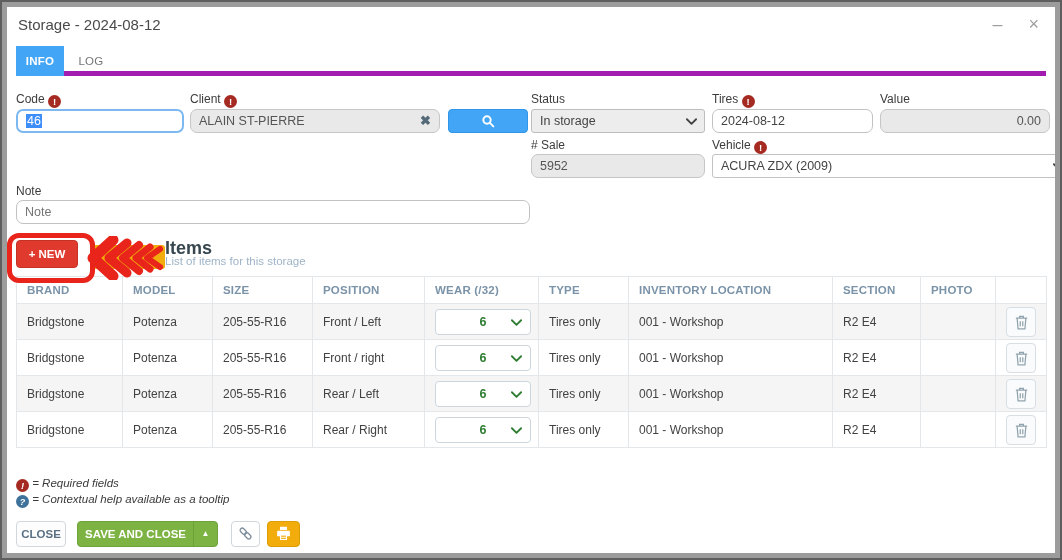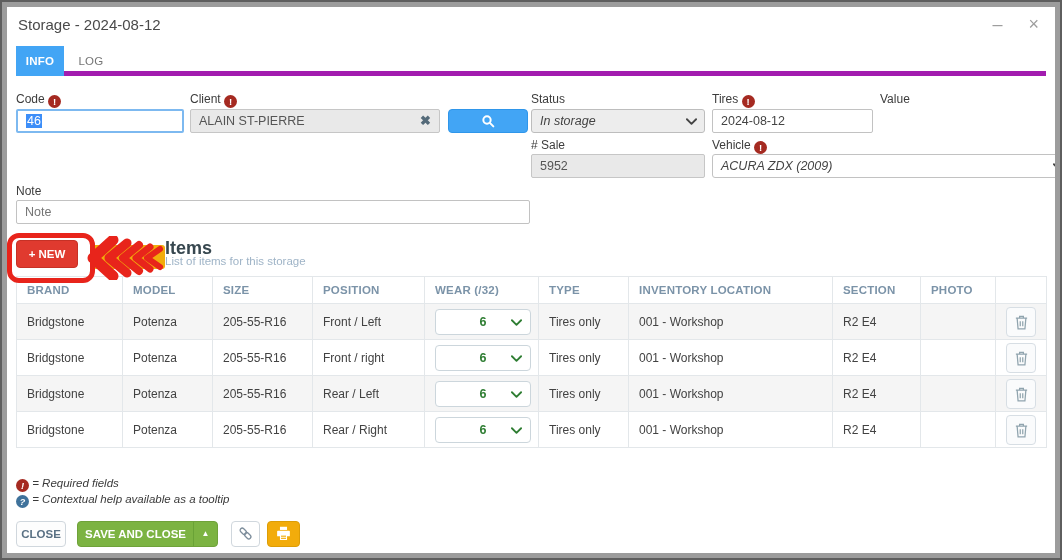--- a/index.html
+++ b/index.html
@@ -16,35 +16,35 @@
   .tab-info { position:absolute; left:0; top:0; width:48px; height:30px; background:#42a5f5; color:#fff;
               font-size:11.5px; font-weight:bold; text-align:center; line-height:30px; letter-spacing:.3px; }
   .tab-log { position:absolute; left:52px; top:0; width:46px; height:30px; color:#757575;
              font-size:11.5px; text-align:center; line-height:30px; letter-spacing:.3px; }
 
   .lbl { position:absolute; font-size:12px; color:#3c3c3c; height:14px; white-space:nowrap; }
   .req, .help-ic { display:inline-block; width:13px; height:13px; border-radius:50%; background:#a52a21; color:#fff;
          font-size:9.5px; font-weight:bold; text-align:center; line-height:13px; vertical-align:-2px; }
   .help-ic { background:#3f729b; }
 
-  .inp { position:absolute; height:24px; border:1px solid #c2c2c2; border-radius:2px; background:#fff;
+  .inp { position:absolute; height:24px; border:1px solid #c2c2c2; border-radius:7px; background:#fff;
          font-size:12.5px; color:#444; padding:0 8px; line-height:22px; font-family:"Liberation Sans",sans-serif; }
   .inp.dis { background:#e9e9e9; border-color:#c6c6c6; color:#555; }
   .inp.right { text-align:right; }
   .code-inp { border:2px solid #7db9f0; line-height:20px; }
   .code-inp .sel-text { background:#3d8ef8; color:#fff; padding:0 1px; }
   .client-wrap { position:absolute; }
   .client-wrap .inp { position:relative; width:100%; padding-right:18px; }
   .clear-x { position:absolute; right:9px; top:4px; color:#546a79; font-size:13px; font-weight:bold; cursor:pointer; }
 
   .btn-search { position:absolute; height:24px; background:#42a5f5; border:1px solid #2f96ea; border-radius:4px;
                 display:flex; align-items:center; justify-content:center; cursor:pointer; }
 
   .sel { position:absolute; height:24px; border:1px solid #bdbdbd; border-radius:3px; background:#ededed;
-         font-size:12.5px; color:#444; padding:0 22px 0 8px; line-height:22px; cursor:pointer;font-style:italic; }
+         font-size:12.5px; color:#444; padding:0 22px 0 8px; line-height:22px; cursor:pointer; }
   .sel.white { background:#fff; border-color:#c2c2c2; }
   .sel .chev { position:absolute; right:7px; top:8px; }
 
   
   .annot-box { position:absolute; left:0; top:226px; width:88px; height:50px; border:5px solid #e8241b; border-radius:12px; z-index:3; }
   .btn-new { position:absolute; left:9px; top:233px; width:62px; height:28px; background:#e03a2f; border:1px solid #c63126;
              border-radius:4px; color:#fff; font-size:11.5px; font-weight:bold; text-align:center; line-height:26px; z-index:2; cursor:pointer; }
   .yellow-strip { position:absolute; left:84px; top:238px; width:74px; height:24px; background:#f2ac0b; border-radius:3px; z-index:1; }
   .arrows { position:absolute; left:78px; top:229px; z-index:4; }
   .items-title { position:absolute; left:158px; top:231px; font-size:18px; font-weight:bold; color:#37474f; }
@@ -122,20 +122,21 @@
         </svg>
   </div>
 
   <div class="lbl" style="left:705px;top:85px">
     <span>Tires</span>
     <span class="req">!</span>
   </div>
   <div class="inp" style="left:705px;top:102px;width:161px">2024-08-12</div>
 
   <div class="lbl" style="left:873px;top:85px">Value</div>
+  <div class="inp dis right" style="left:873px;top:102px;width:170px">0.00</div>
 
   <div class="lbl" style="left:524px;top:131px"># Sale</div>
   <div class="inp dis" style="left:524px;top:147px;width:174px">5952</div>
 
   <div class="lbl" style="left:705px;top:131px">
     <span>Vehicle</span>
     <span class="req">!</span>
   </div>
   <div class="sel white" style="left:705px;top:147px;width:360px">
     <span>ACURA ZDX (2009)</span>

